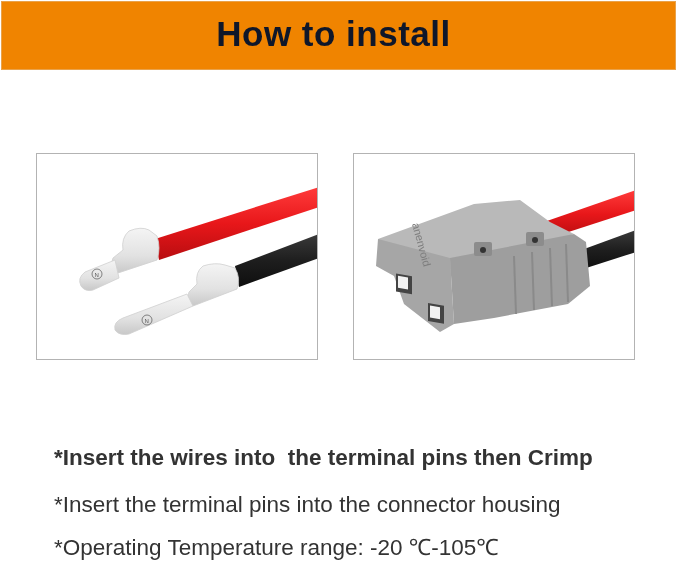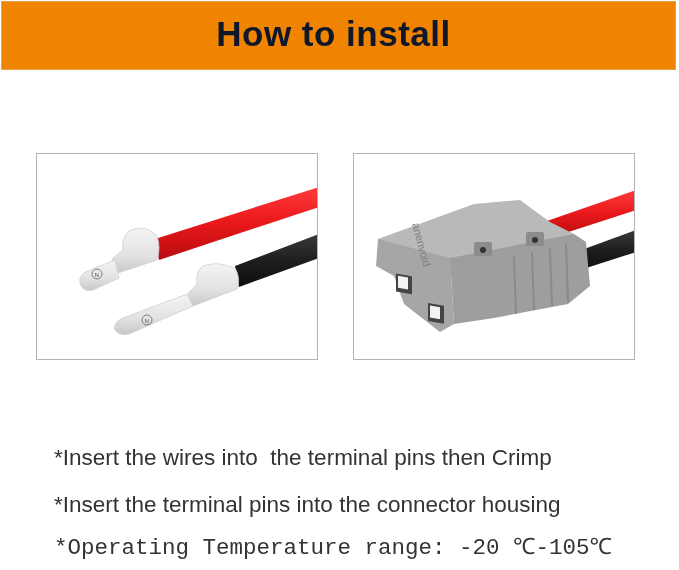--- a/index.html
+++ b/index.html
@@ -103,16 +103,16 @@
       <circle cx="129" cy="96" r="3" fill="#333"></circle>
       <rect x="172" y="78" width="18" height="14" fill="#8c8c8c" rx="2"></rect>
       <circle cx="181" cy="86" r="3" fill="#333"></circle>
 
       <text x="58" y="70" font-size="11" fill="#7e7e7e" font-family="Liberation Sans, sans-serif" transform="rotate(75 58 70)">anenvoid</text>
     </g>
   </svg>
 </div>
 
 <div class="instructions">
-  <div class="line" style="top:0px;">*Insert the wires into  the terminal pins then Crimp</div>
+  <div class="line" style="top:0px;font-weight:bold;">*Insert the wires into  the terminal pins then Crimp</div>
   <div class="line" style="top:47px;">*Insert the terminal pins into the connector housing</div>
-  <div class="line" style="top:90px;font-family:Liberation Mono, monospace;">*Operating Temperature range: -20 ℃-105℃</div>
+  <div class="line" style="top:90px;">*Operating Temperature range: -20 ℃-105℃</div>
 </div>
 
 </body></html>

